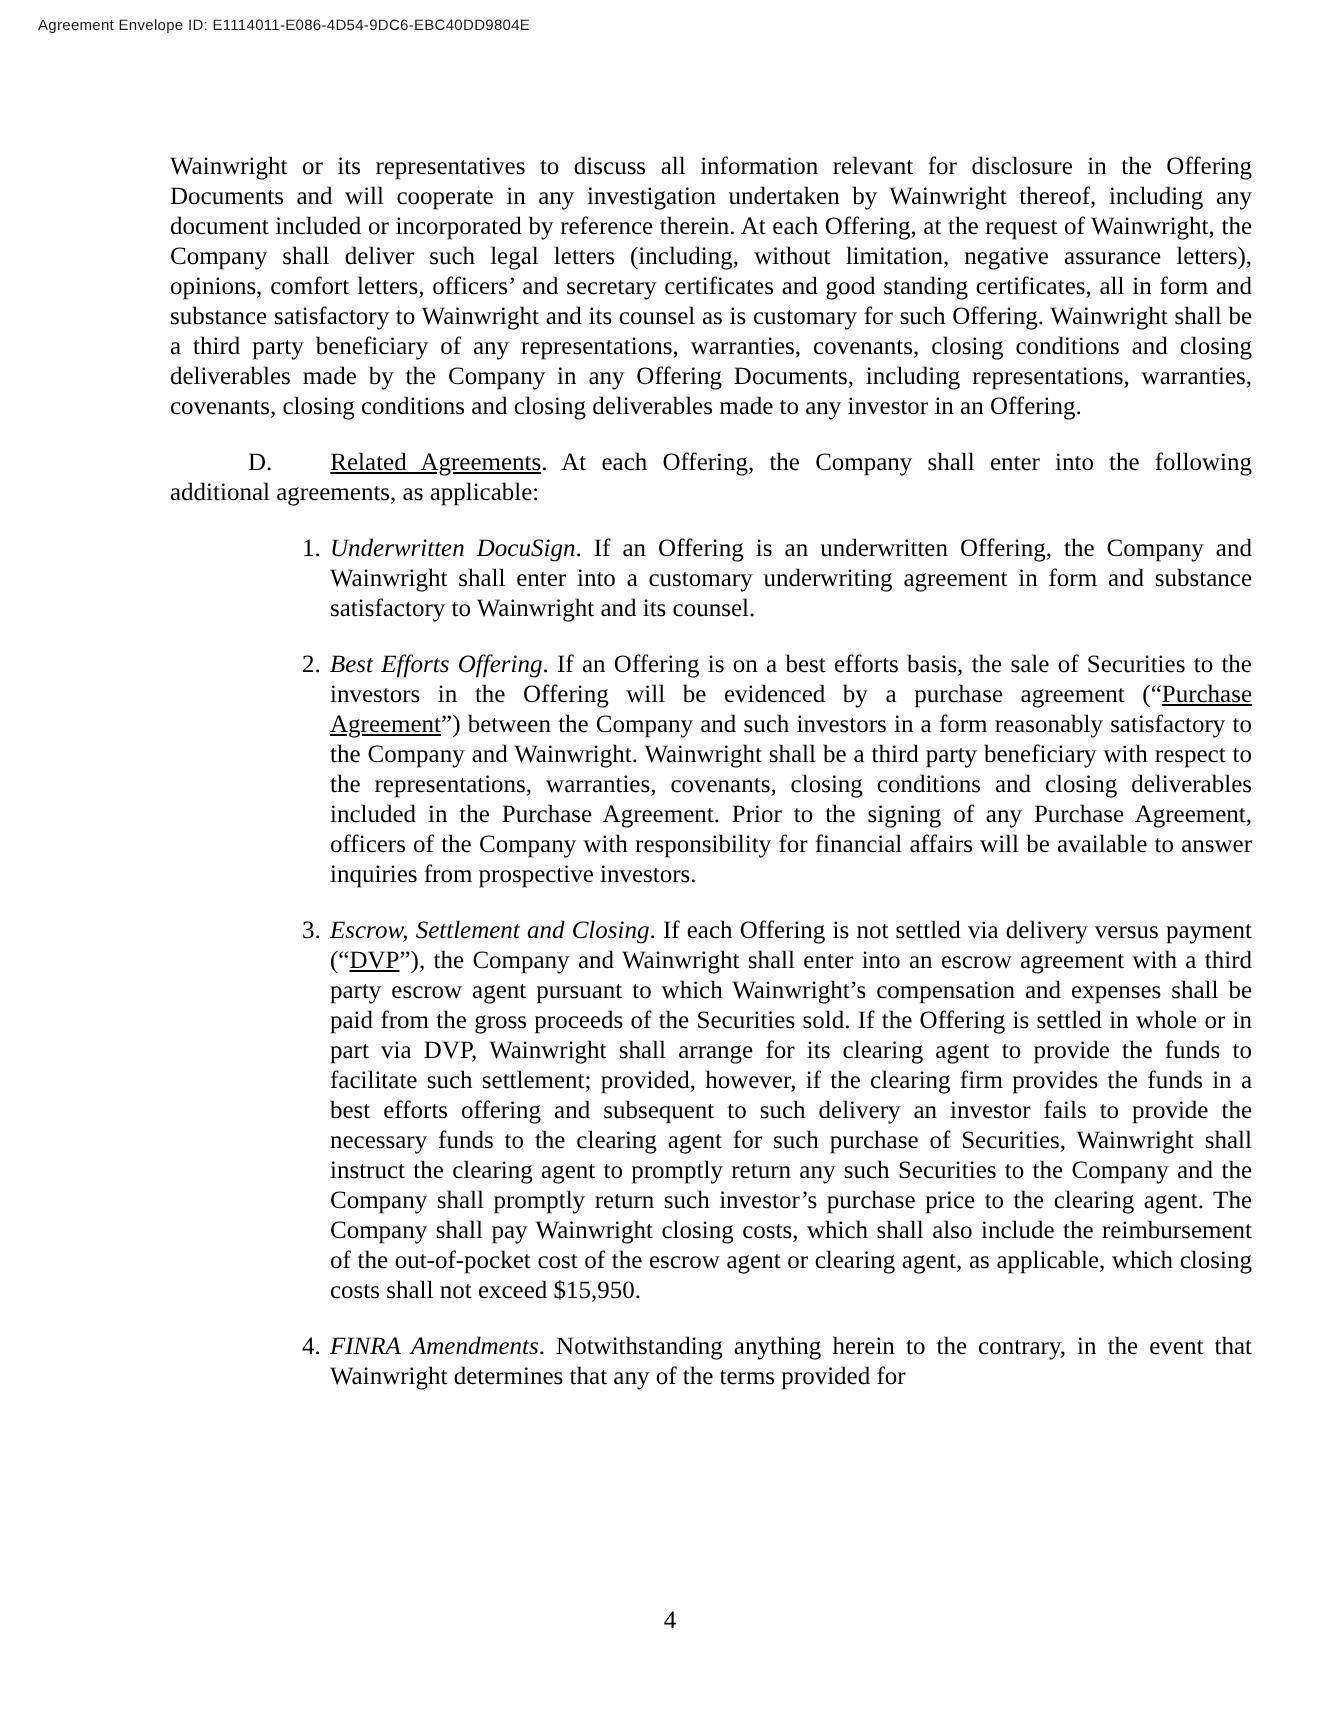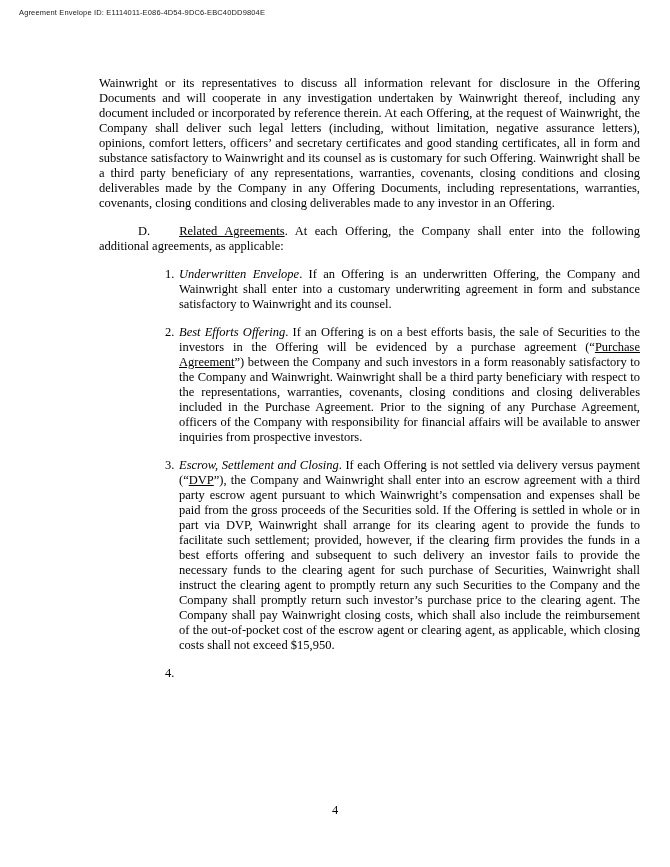--- a/index.html
+++ b/index.html
@@ -20,21 +20,21 @@
     left: 19px;
     top: 8px;
     font-family: "Liberation Sans", sans-serif;
     font-size: 7.5px;
     letter-spacing: 0.15px;
     color: #1a1a1a;
     white-space: nowrap;
   }
   .content {
     position: absolute;
-    left: 99px;
+    left: 85px;
     top: 76px;
     width: 541px;
   }
   .para {
     margin: 0 0 13px 0;
     text-align: justify;
     font-size: 12.5px;
     line-height: 15px;
   }
   .section-d {
@@ -82,21 +82,21 @@
 
 <div class="docusign-header">Agreement Envelope ID: E1114011-E086-4D54-9DC6-EBC40DD9804E</div>
 
 <div class="content">
 
   <p class="para"><span>Wainwright or its representatives to discuss all information relevant for disclosure in the Offering Documents and will cooperate in any investigation undertaken by Wainwright thereof, including any document included or incorporated by reference therein.  At each Offering, at the request of Wainwright, the Company shall deliver such legal letters (including, without limitation, negative assurance letters), opinions, comfort letters, officers’ and secretary certificates and good standing certificates, all in form and substance satisfactory to Wainwright and its counsel as is customary for such Offering.  Wainwright shall be a third party beneficiary of any representations, warranties, covenants, closing conditions and closing deliverables made by the Company in any Offering Documents, including representations, warranties, covenants, closing conditions and closing deliverables made to any investor in an Offering.</span></p>
 
   <p class="para section-d"><span class="d-label">D.</span><span class="tab-space"></span><span><span class="ul">Related Agreements</span><span>.  At each Offering, the Company shall enter into the following additional agreements, as applicable:</span></span></p>
 
   <div class="list">
-      <div class="list-item"><span class="item-number">1.</span><span class="item-text"><em>Underwritten Envelope</em><span>.  If an Offering is an underwritten Offering, the Company and Wainwright shall enter into a customary underwriting agreement in form and substance satisfactory to Wainwright and its counsel.</span></span></div>
+      <div class="list-item"><span class="item-number">1.</span><span class="item-text"><em>Underwritten DocuSign</em><span>.  If an Offering is an underwritten Offering, the Company and Wainwright shall enter into a customary underwriting agreement in form and substance satisfactory to Wainwright and its counsel.</span></span></div>
       <div class="list-item"><span class="item-number">2.</span><span class="item-text"><em>Best Efforts Offering</em><span>.  If an Offering is on a best efforts basis, the sale of Securities to the investors in the Offering will be evidenced by a purchase agreement (“</span><span class="ul">Purchase Agreement</span><span>”) between the Company and such investors in a form reasonably satisfactory to the Company and Wainwright. Wainwright shall be a third party beneficiary with respect to the representations, warranties, covenants, closing conditions and closing deliverables included in the Purchase Agreement. Prior to the signing of any Purchase Agreement, officers of the Company with responsibility for financial affairs will be available to answer inquiries from prospective investors.</span></span></div>
       <div class="list-item"><span class="item-number">3.</span><span class="item-text"><em>Escrow, Settlement and Closing</em><span>.  If each Offering is not settled via delivery versus payment (“</span><span class="ul">DVP</span><span>”), the Company and Wainwright shall enter into an escrow agreement with a third party escrow agent pursuant to which Wainwright’s compensation and expenses shall be paid from the gross proceeds of the Securities sold.  If the Offering is settled in whole or in part via DVP, Wainwright shall arrange for its clearing agent to provide the funds to facilitate such settlement; provided, however, if the clearing firm provides the funds in a best efforts offering and subsequent to such delivery an investor fails to provide the necessary funds to the clearing agent for such purchase of Securities, Wainwright shall instruct the clearing agent to promptly return any such Securities to the Company and the Company shall promptly return such investor’s purchase price to the clearing agent. The Company shall pay Wainwright closing costs, which shall also include the reimbursement of the out-of-pocket cost of the escrow agent or clearing agent, as applicable, which closing costs shall not exceed $15,950.</span></span></div>
-      <div class="list-item"><span class="item-number">4.</span></div>
+      <div class="list-item"><span class="item-number">4.</span><span class="item-text"><em>FINRA Amendments</em><span>.  Notwithstanding anything herein to the contrary, in the event that Wainwright determines that any of the terms provided for</span></span></div>
     </div>
 
 </div>
 
 <div class="page-number">4</div>
 
 </body></html>

